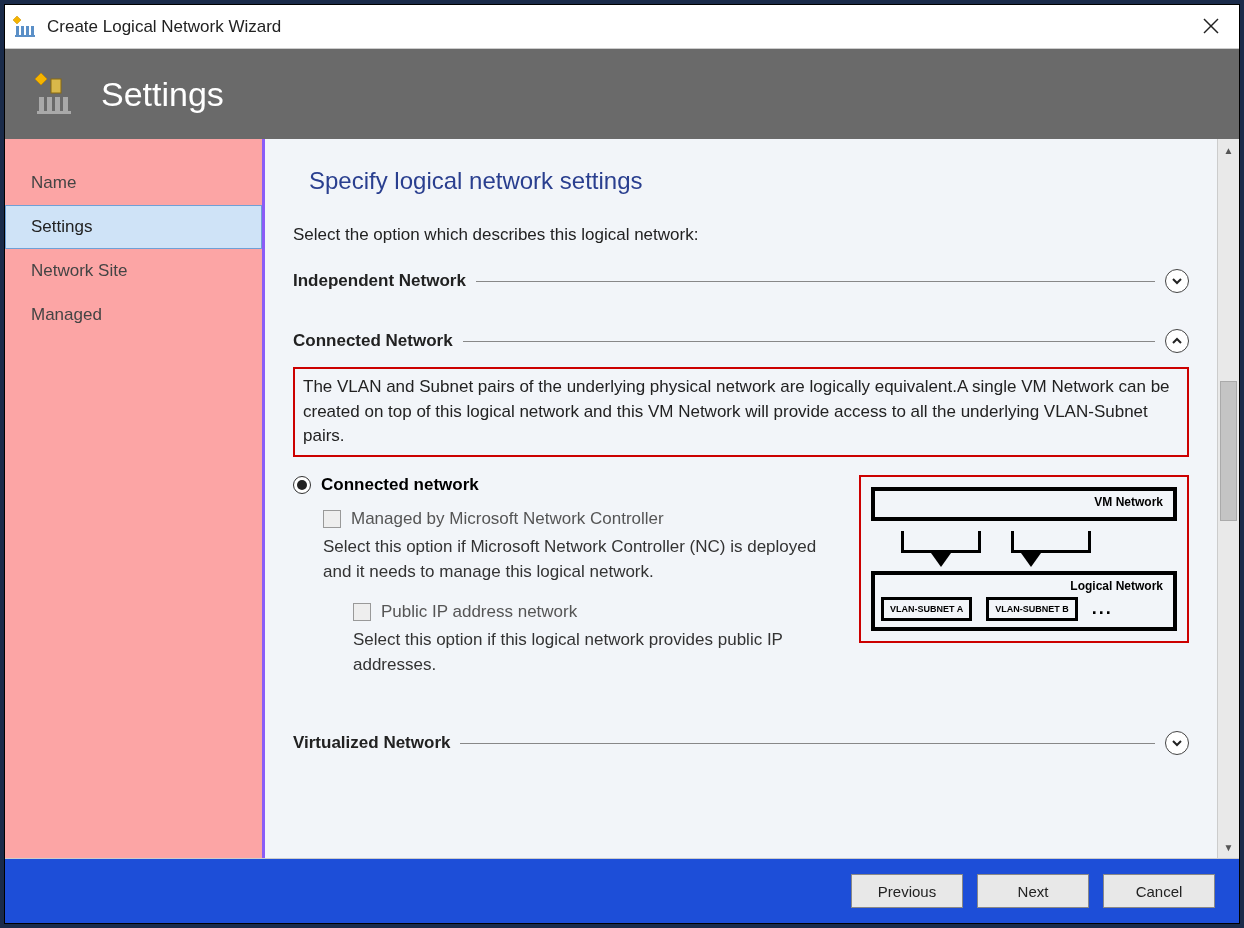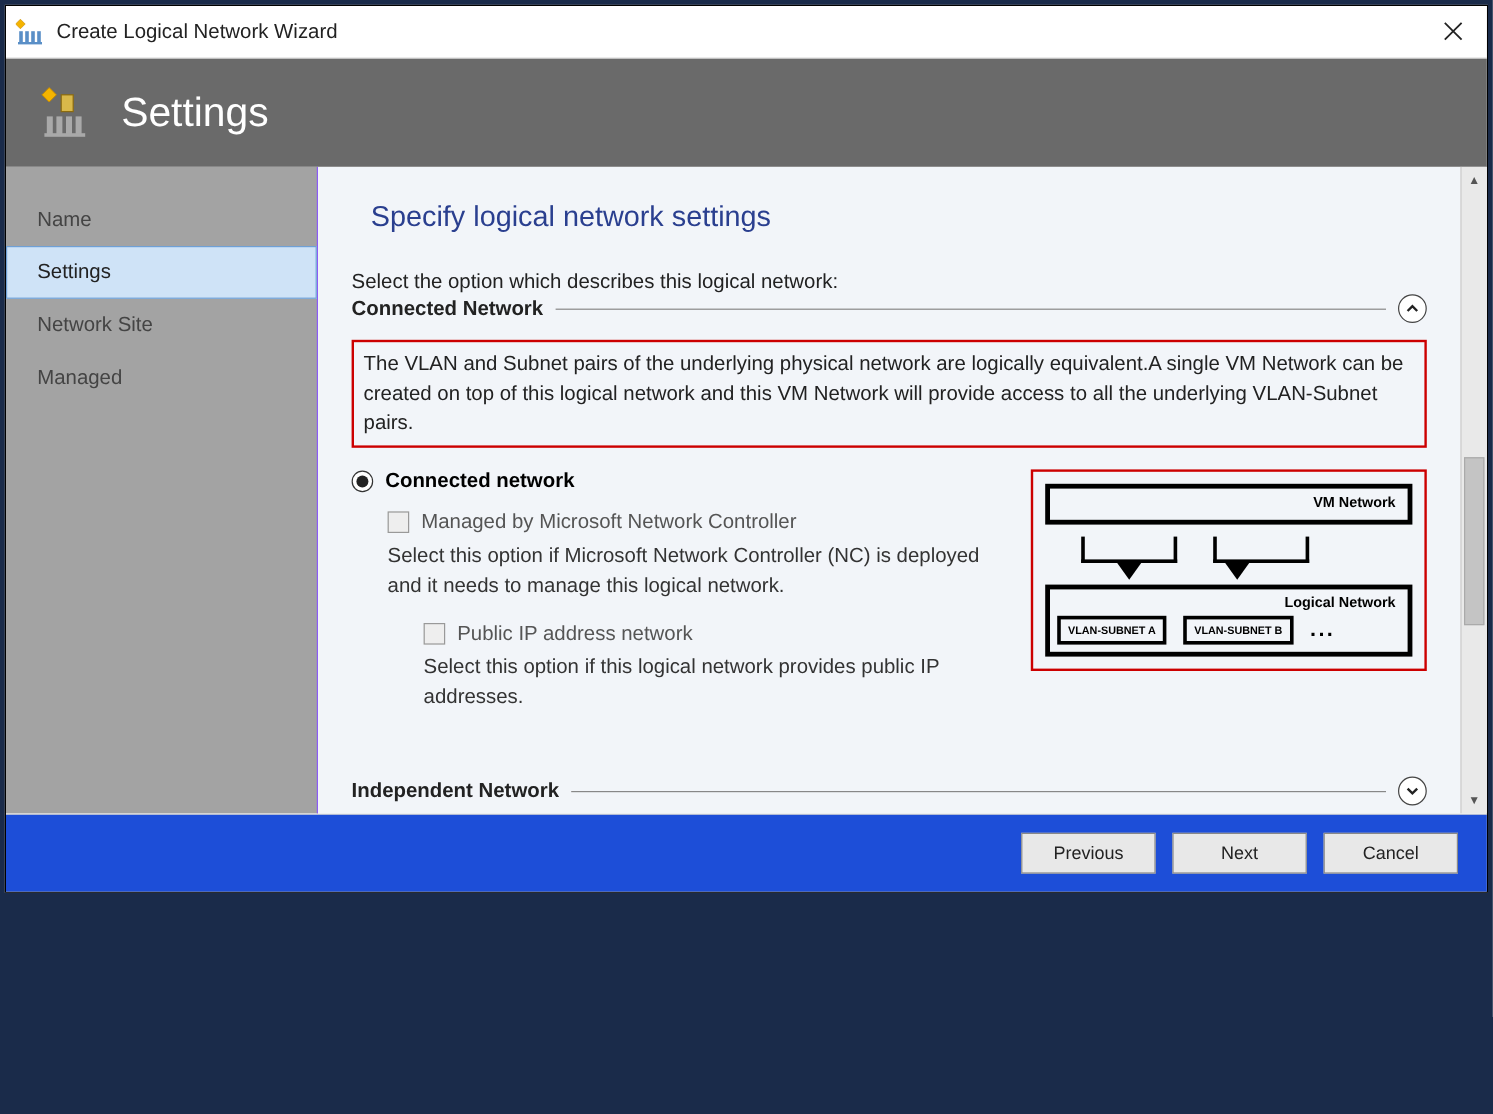--- a/index.html
+++ b/index.html
@@ -4,21 +4,21 @@
 <style>
   * { box-sizing: border-box; }
   body {
     margin: 0;
     font-family: "Segoe UI", Tahoma, sans-serif;
     background: #1a2b4a;
     padding: 4px;
   }
   .window {
     width: 1236px;
-    height: 740px;
+    height: 920px;
     background: #fff;
     border: 1px solid #000;
     display: flex;
     flex-direction: column;
   }
   .titlebar {
     height: 44px;
     display: flex;
     align-items: center;
     padding: 0 8px;
@@ -60,23 +60,23 @@
     font-weight: 300;
   }
   .body {
     flex: 1;
     display: flex;
     overflow: hidden;
     border-bottom: 1px solid #ccc;
   }
   .sidebar {
     width: 260px;
-    border-right: 1px solid #8b5cf6;
+    border-right: 3px solid #8b5cf6;
     padding-top: 22px;
-    background: #a3a3a3;
+    background: #fca5a5;
   }
   .sidebar-item {
     padding: 12px 26px;
     font-size: 17px;
     color: #444;
     cursor: pointer;
   }
   .sidebar-item.active {
     background: #cfe3f7;
     border: 1px solid #6fa0d6;
@@ -352,93 +352,93 @@
       <div class="sidebar-item">Network Site</div>
       <div class="sidebar-item">Managed</div>
     </div>
 
     <div class="content-wrap">
       <div class="content">
 
         <h1>Specify logical network settings</h1>
         <div class="intro">Select the option which describes this logical network:</div>
 
-        <div class="section-block">
-          <div class="section-header">
-            <span class="section-title">Connected Network</span>
-            <span class="section-line"></span>
-            <span class="expander">
-              <svg width="12" height="12" viewBox="0 0 12 12">
-                <polyline points="2,8 6,4 10,8" fill="none" stroke="#222" stroke-width="2"></polyline>
-              </svg>
-            </span>
-          </div>
-
-          <div class="desc-box">The VLAN and Subnet pairs of the underlying physical network are logically equivalent.A single VM Network can be created on top of this logical network and this VM Network will provide access to all the underlying VLAN-Subnet pairs.</div>
-
-          <div class="option-row">
-            <div class="option-left">
-
-              <div class="radio-line">
-                <span class="radio">
-                    <span class="radio-dot"></span>
-                  </span>
-                <span>Connected network</span>
-              </div>
-
-              <div class="check-line">
-                <span class="checkbox"></span>
-                <span>Managed by Microsoft Network Controller</span>
-              </div>
-              <div class="sub-desc">Select this option if Microsoft Network Controller (NC) is deployed and it needs to manage this logical network.</div>
-
-              <div class="check-line" style="margin-left:60px">
-                <span class="checkbox"></span>
-                <span>Public IP address network</span>
-              </div>
-              <div class="sub-desc" style="margin-left:60px">Select this option if this logical network provides public IP addresses.</div>
-
-            </div>
-
-            <div class="diagram-box">
-              <div class="diag-outer" style="height:34px">
-                <span class="diag-label">VM Network</span>
-              </div>
-              <div class="connectors">
-                <div class="conn-box"></div>
-                <div class="conn-box"></div>
-              </div>
-              <div class="arrows">
-                <div class="arrow-down"></div>
-                <div class="arrow-down"></div>
-              </div>
-              <div class="diag-ln-outer">
-                <span class="diag-label">Logical Network</span>
-                <div class="vlan-row">
-                  <span class="vlan-box">VLAN-SUBNET A</span>
-                  <span class="vlan-box">VLAN-SUBNET B</span>
-                  <span class="dots">...</span>
-                </div>
-              </div>
-            </div>
-          </div>
-        </div>
-
         <div class="section-block collapsed">
           <div class="section-header">
             <span class="section-title">Independent Network</span>
             <span class="section-line"></span>
             <span class="expander">
               <svg width="12" height="12" viewBox="0 0 12 12">
                 <polyline points="2,4 6,8 10,4" fill="none" stroke="#222" stroke-width="2"></polyline>
               </svg>
             </span>
           </div>
         </div>
 
+        <div class="section-block">
+          <div class="section-header">
+            <span class="section-title">Connected Network</span>
+            <span class="section-line"></span>
+            <span class="expander">
+              <svg width="12" height="12" viewBox="0 0 12 12">
+                <polyline points="2,8 6,4 10,8" fill="none" stroke="#222" stroke-width="2"></polyline>
+              </svg>
+            </span>
+          </div>
+
+          <div class="desc-box">The VLAN and Subnet pairs of the underlying physical network are logically equivalent.A single VM Network can be created on top of this logical network and this VM Network will provide access to all the underlying VLAN-Subnet pairs.</div>
+
+          <div class="option-row">
+            <div class="option-left">
+
+              <div class="radio-line">
+                <span class="radio">
+                    <span class="radio-dot"></span>
+                  </span>
+                <span>Connected network</span>
+              </div>
+
+              <div class="check-line">
+                <span class="checkbox"></span>
+                <span>Managed by Microsoft Network Controller</span>
+              </div>
+              <div class="sub-desc">Select this option if Microsoft Network Controller (NC) is deployed and it needs to manage this logical network.</div>
+
+              <div class="check-line" style="margin-left:60px">
+                <span class="checkbox"></span>
+                <span>Public IP address network</span>
+              </div>
+              <div class="sub-desc" style="margin-left:60px">Select this option if this logical network provides public IP addresses.</div>
+
+            </div>
+
+            <div class="diagram-box">
+              <div class="diag-outer" style="height:34px">
+                <span class="diag-label">VM Network</span>
+              </div>
+              <div class="connectors">
+                <div class="conn-box"></div>
+                <div class="conn-box"></div>
+              </div>
+              <div class="arrows">
+                <div class="arrow-down"></div>
+                <div class="arrow-down"></div>
+              </div>
+              <div class="diag-ln-outer">
+                <span class="diag-label">Logical Network</span>
+                <div class="vlan-row">
+                  <span class="vlan-box">VLAN-SUBNET A</span>
+                  <span class="vlan-box">VLAN-SUBNET B</span>
+                  <span class="dots">...</span>
+                </div>
+              </div>
+            </div>
+          </div>
+        </div>
+
         <div class="section-block collapsed">
           <div class="section-header">
             <span class="section-title">Virtualized Network</span>
             <span class="section-line"></span>
             <span class="expander">
               <svg width="12" height="12" viewBox="0 0 12 12">
                 <polyline points="2,4 6,8 10,4" fill="none" stroke="#222" stroke-width="2"></polyline>
               </svg>
             </span>
           </div>

